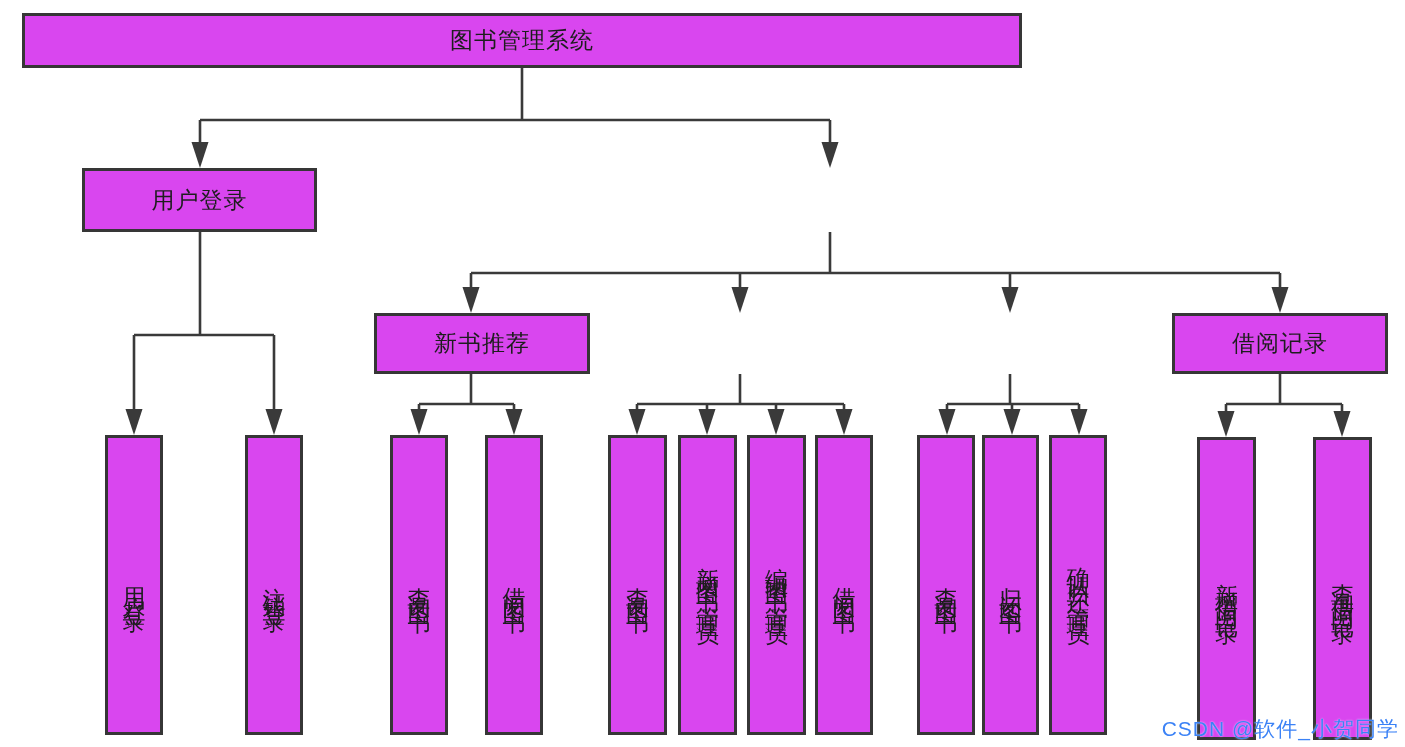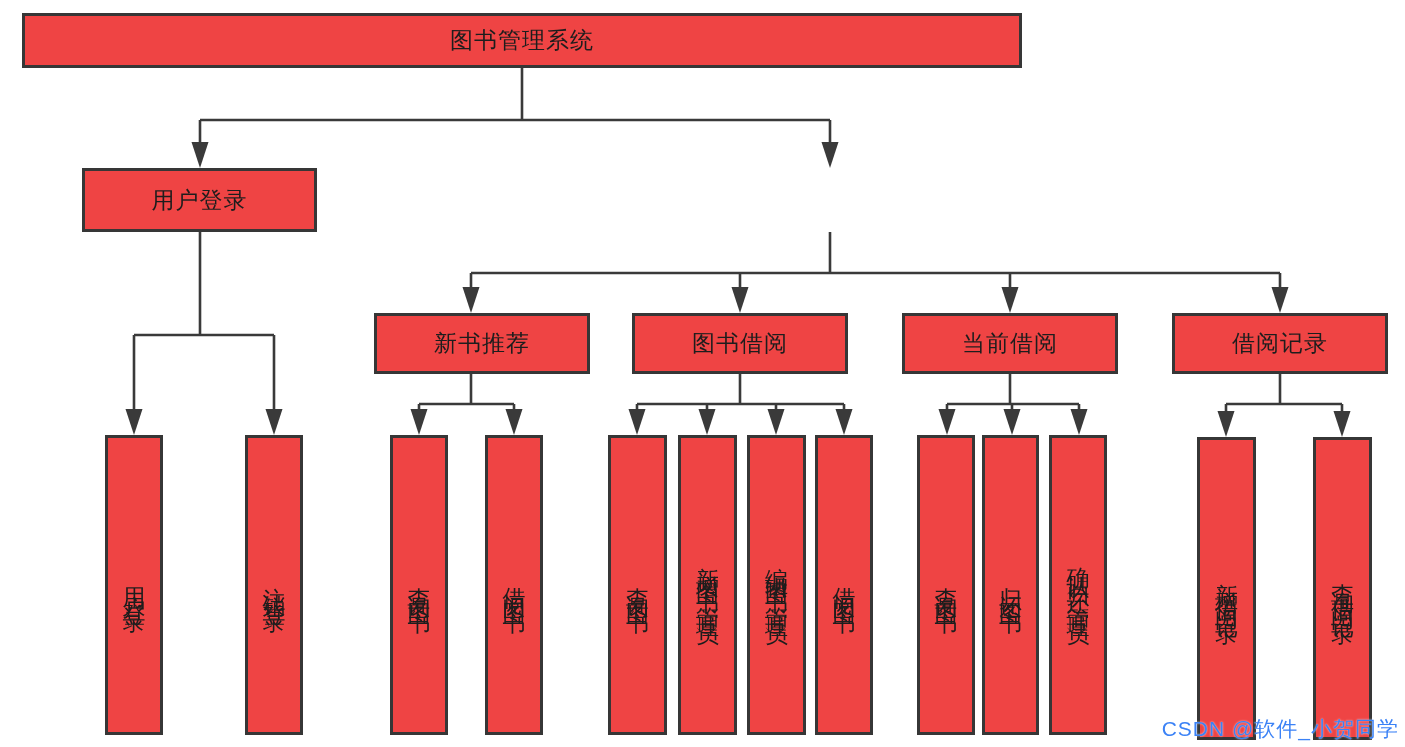--- a/index.html
+++ b/index.html
@@ -7,21 +7,21 @@
     position:relative;
     width:1405px; height:747px;
     background:#ffffff;
     font-family:"Liberation Sans","DejaVu Sans",sans-serif;
     overflow:hidden;
   }
   svg.wires { position:absolute; left:0; top:0; z-index:1; }
   .node {
     position:absolute;
     box-sizing:border-box;
-    background:#ef4444;
+    background:#d946ef;
     border:3px solid #363636;
     color:#1d1d1d;
     display:flex; align-items:center; justify-content:center;
     z-index:2;
     font-size:23px;
     letter-spacing:2px;
     white-space:nowrap;
   }
   .node.h { letter-spacing:1px; }
   .node.v {
@@ -97,22 +97,20 @@
       <polygon points="1217.5,411 1234.5,411 1226,437"></polygon>
       <polygon points="1333.5,411 1350.5,411 1342,437"></polygon>
     </g>
   </svg>
 
   <div id="root" class="node h">图书管理系统</div>
 
   <div id="l1a" class="node h">用户登录</div>
 
   <div id="l2a" class="node h">新书推荐</div>
-  <div id="l2b" class="node h">图书借阅</div>
-  <div id="l2c" class="node h">当前借阅</div>
   <div id="l2d" class="node h">借阅记录</div>
 
   <div id="f0" class="node v">用户登录</div>
   <div id="f1" class="node v">注销登录</div>
   <div id="f2" class="node v">查询图书</div>
   <div id="f3" class="node v">借阅图书</div>
   <div id="f4" class="node v">查询图书</div>
   <div id="f5" class="node v">新增图书（管理员）</div>
   <div id="f6" class="node v">编辑图书（管理员）</div>
   <div id="f7" class="node v">借阅图书</div>

